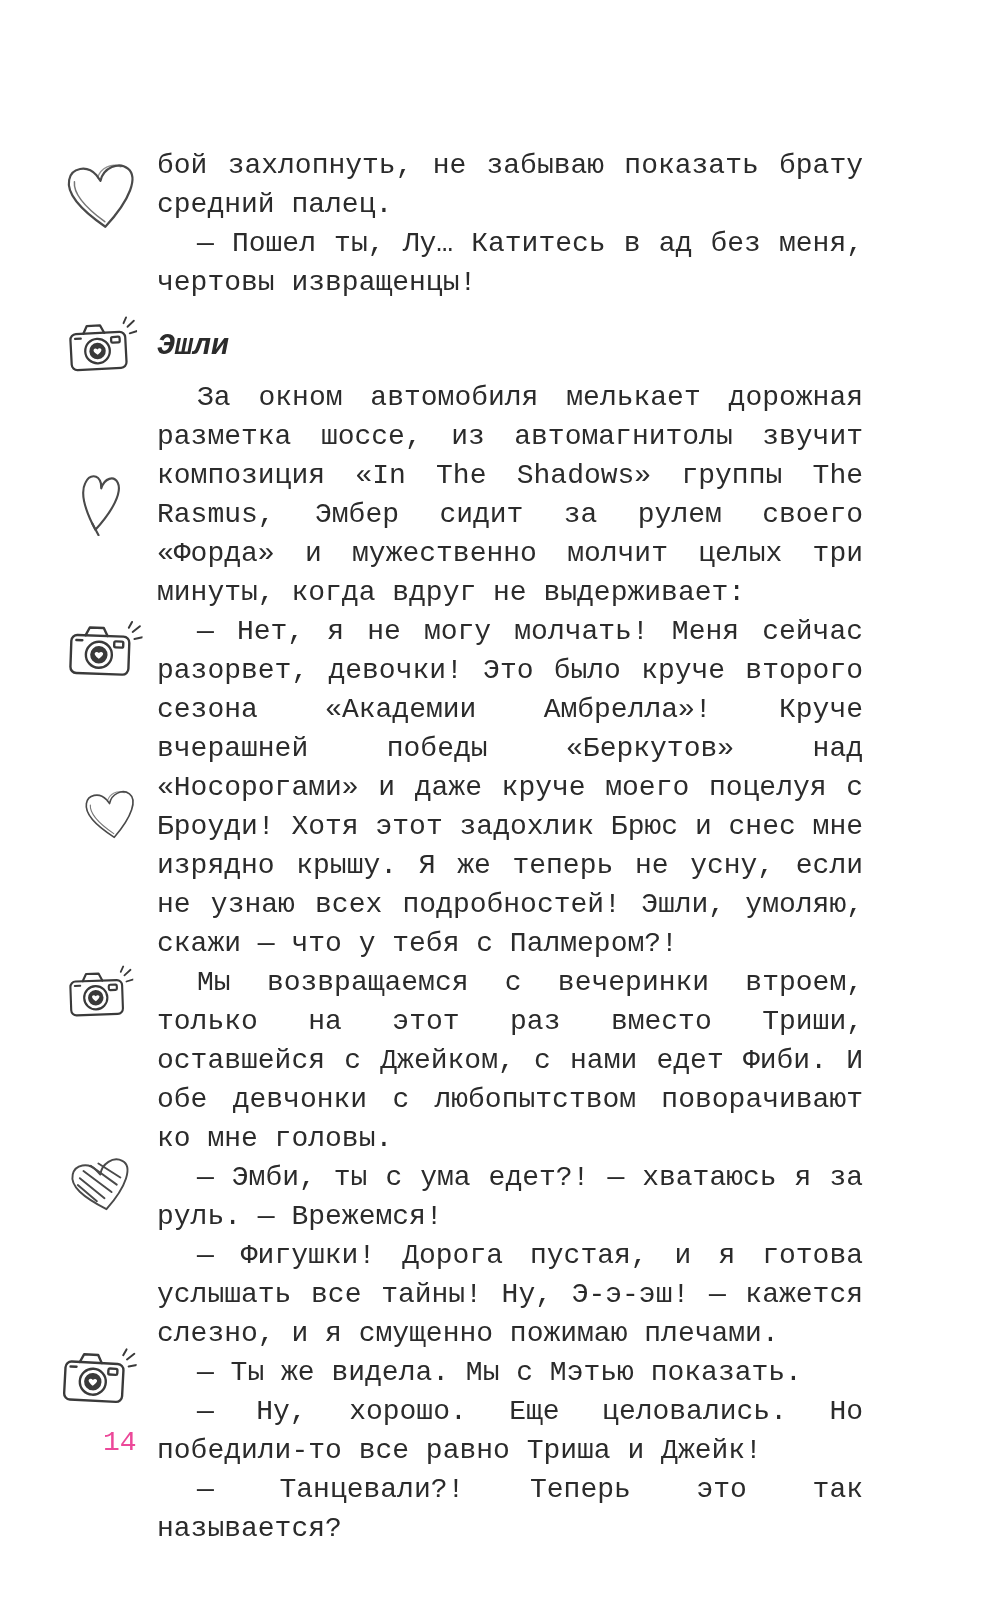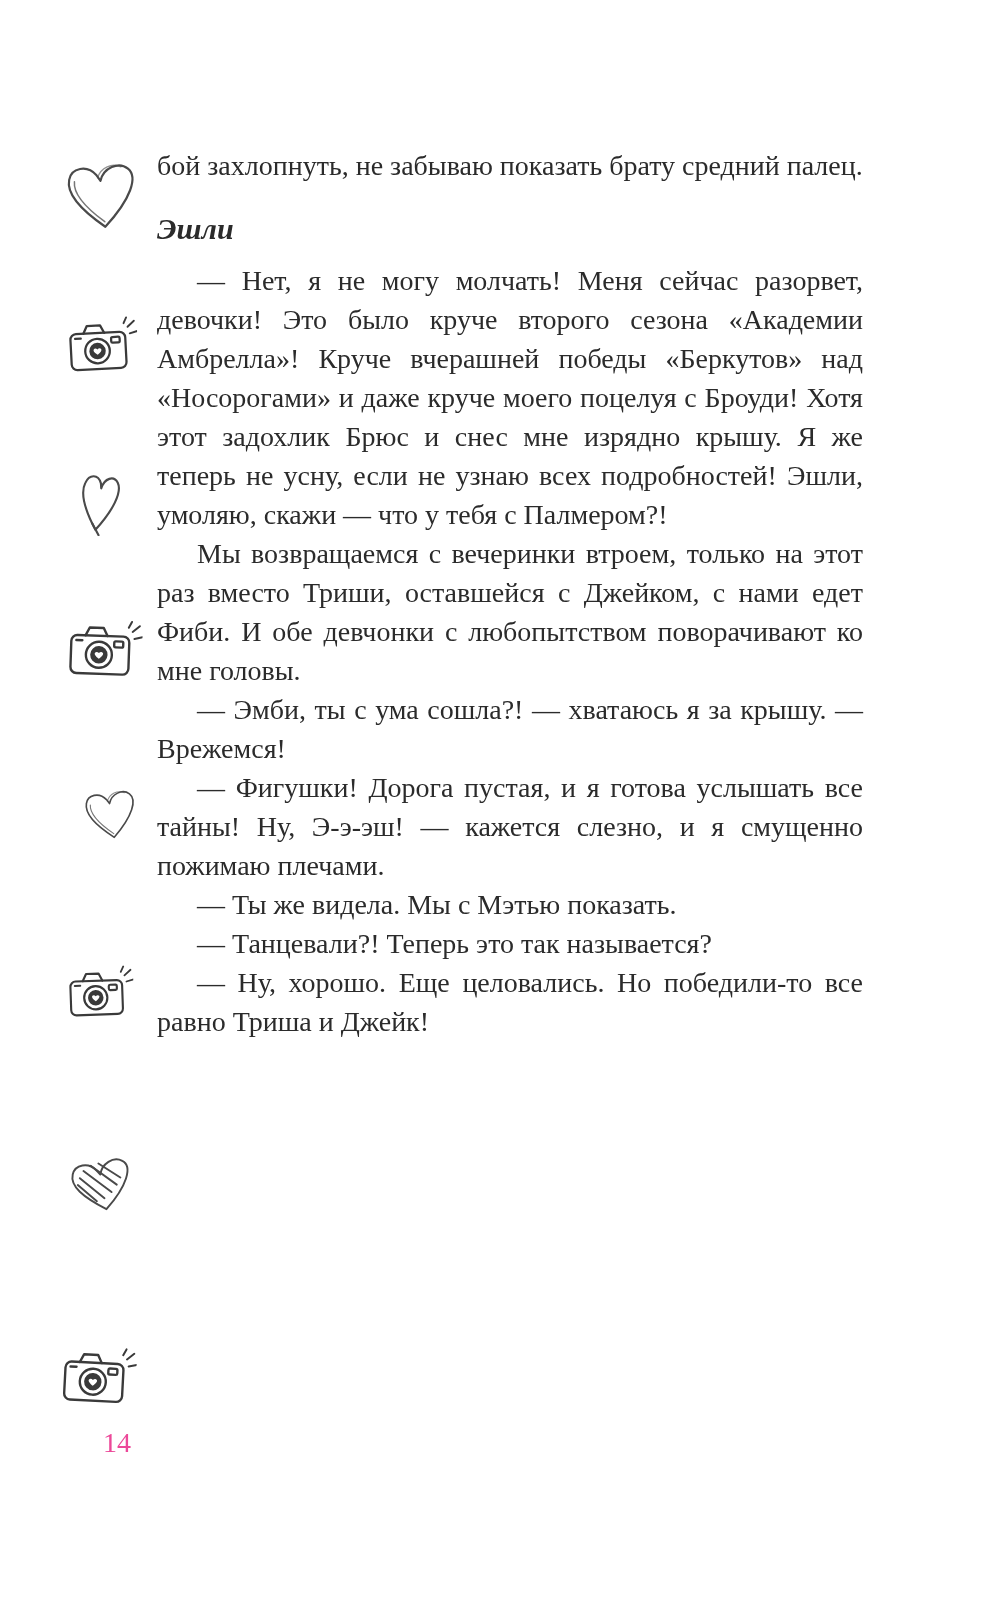--- a/index.html
+++ b/index.html
@@ -7,21 +7,21 @@
     padding: 0;
     background: #e9e9e9;
   }
   .page {
     position: relative;
     width: 1000px;
     height: 1616px;
     margin: 0 auto;
     background: #ffffff;
     overflow: hidden;
-    font-family: Liberation Serif, serif;
+    font-family: Liberation Mono, monospace;
     color: #2b2b2b;
   }
   .text-column {
     position: absolute;
     top: 146px;
     left: 157px;
     width: 706px;
     font-size: 28px;
     line-height: 39px;
     text-align: justify;
@@ -130,25 +130,27 @@
     </svg>
   <svg class="margin-icon icon-7">
       <use href="#heart-scribble"></use>
     </svg>
   <svg class="margin-icon icon-8">
       <use href="#camera"></use>
     </svg>
 
   <div class="text-column">
     <p class="para no-indent">бой захлопнуть, не забываю показать брату средний палец.</p>
+    <p class="para">— Пошел ты, Лу… Катитесь в ад без меня, чертовы извращенцы!</p>
     <h2 class="section-heading">Эшли</h2>
+    <p class="para">За окном автомобиля мелькает дорожная разметка шоссе, из автомагнитолы звучит композиция «In The Shadows» группы The Rasmus, Эмбер сидит за рулем своего «Форда» и мужественно молчит целых три минуты, когда вдруг не выдерживает:</p>
     <p class="para">— Нет, я не могу молчать! Меня сейчас разорвет, девочки! Это было круче второго сезона «Академии Амбрелла»! Круче вчерашней победы «Беркутов» над «Носорогами» и даже круче моего поцелуя с Броуди! Хотя этот задохлик Брюс и снес мне изрядно крышу. Я же теперь не усну, если не узнаю всех подробностей! Эшли, умоляю, скажи — что у тебя с Палмером?!</p>
     <p class="para">Мы возвращаемся с вечеринки втроем, только на этот раз вместо Триши, оставшейся с Джейком, с нами едет Фиби. И обе девчонки с любопытством поворачивают ко мне головы.</p>
-    <p class="para">— Эмби, ты с ума сошла?! — хватаюсь я за крышу. — Врежемся!</p>
+    <p class="para">— Эмби, ты с ума едет?! — хватаюсь я за руль. — Врежемся!</p>
     <p class="para">— Фигушки! Дорога пустая, и я готова услышать все тайны! Ну, Э-э-эш! — кажется слезно, и я смущенно пожимаю плечами.</p>
     <p class="para">— Ты же видела. Мы с Мэтью показать.</p>
+    <p class="para">— Ну, хорошо. Еще целовались. Но победили-то все равно Триша и Джейк!</p>
     <p class="para">— Танцевали?! Теперь это так называется?</p>
-    <p class="para">— Ну, хорошо. Еще целовались. Но победили-то все равно Триша и Джейк!</p>
   </div>
 
   <div class="page-number">14</div>
 
 </main>
 
 </body></html>

